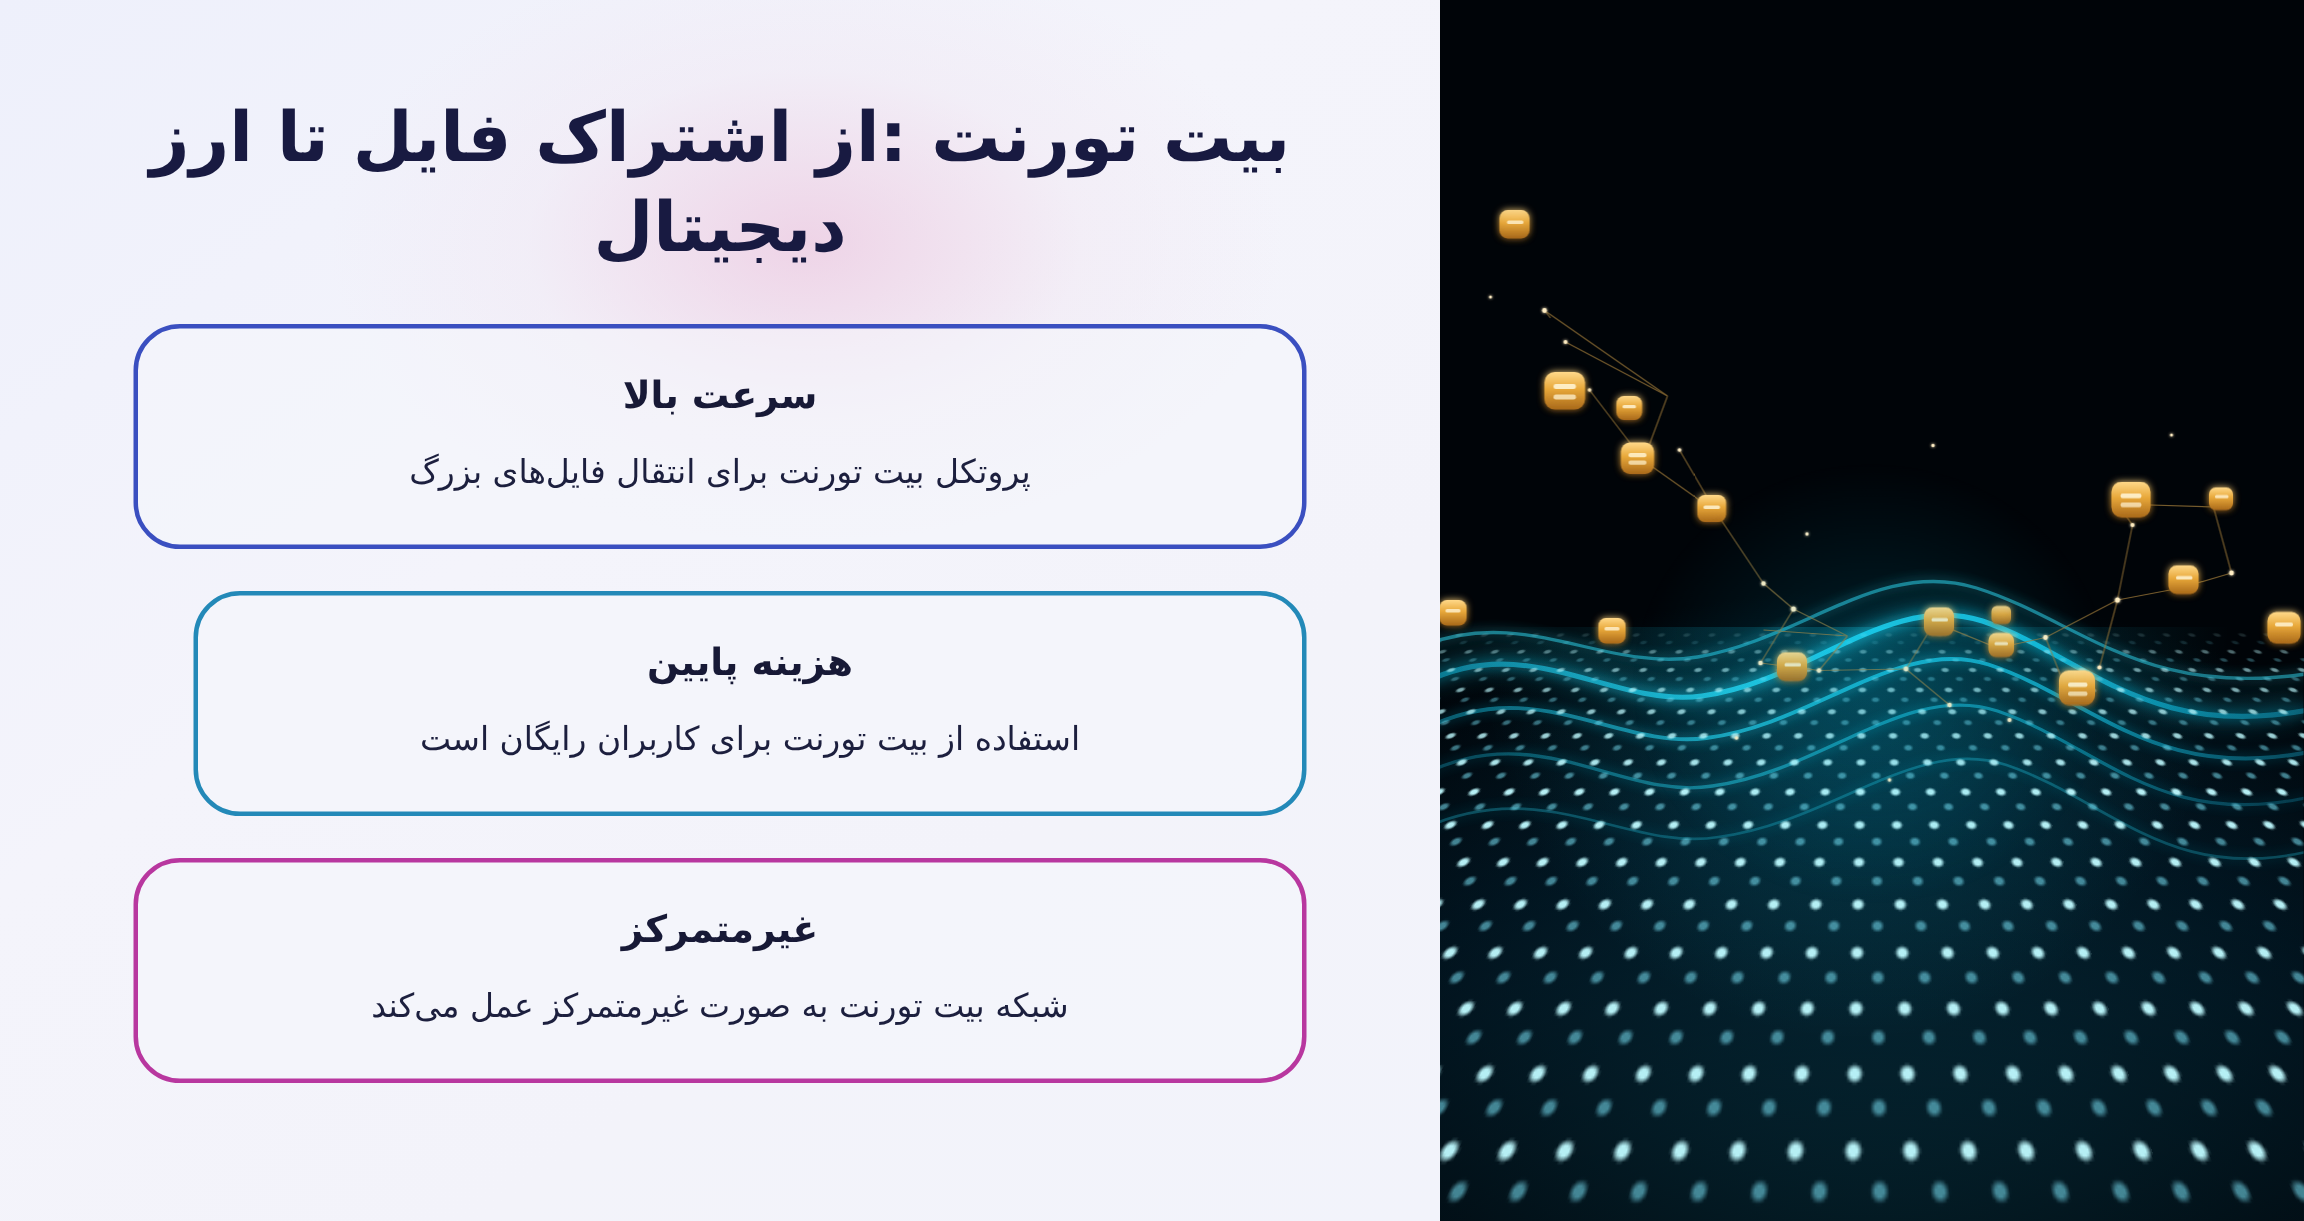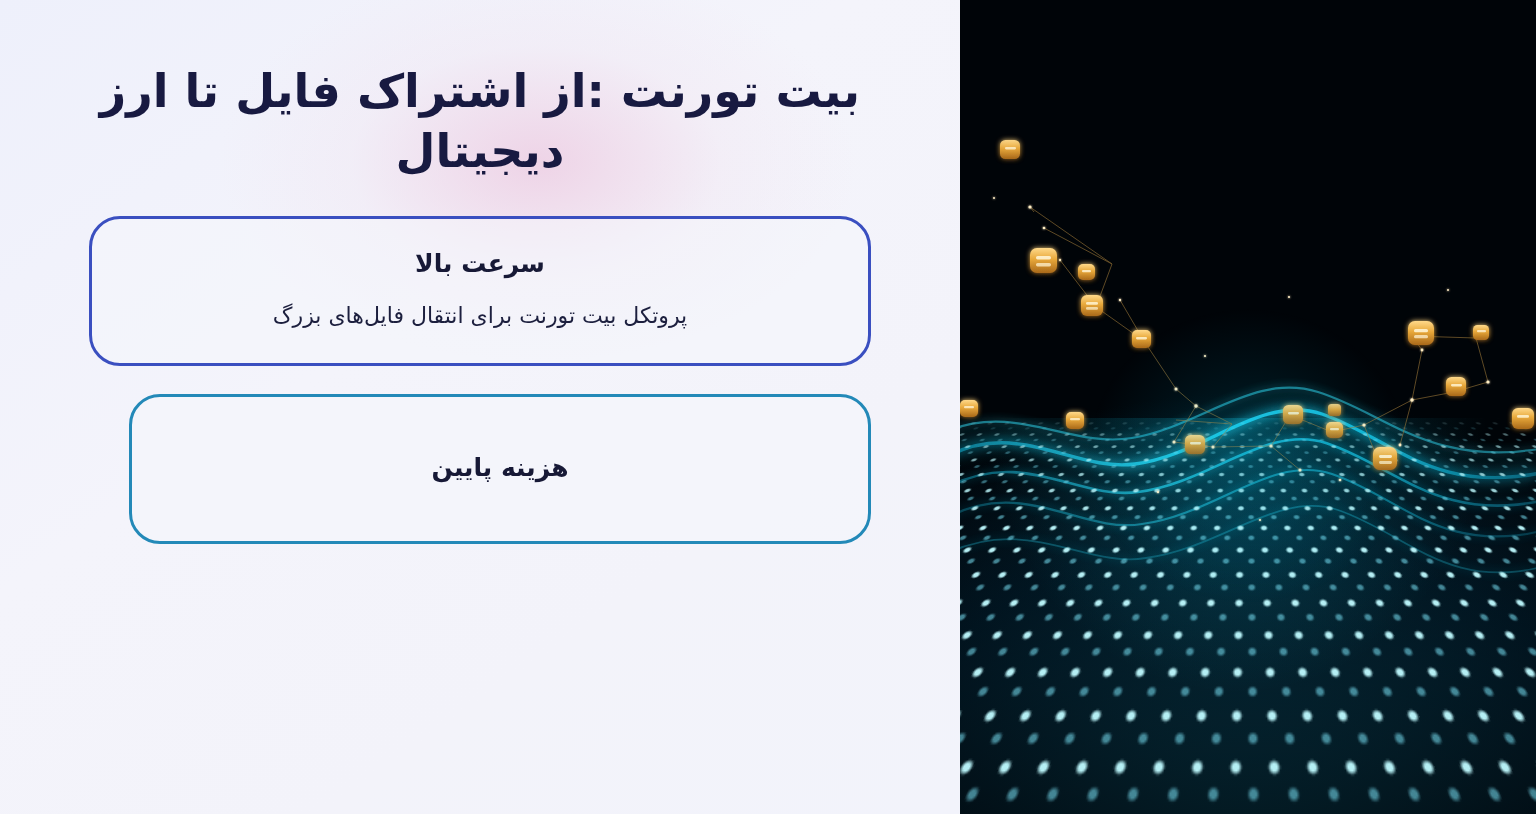--- a/index.html
+++ b/index.html
@@ -337,18 +337,23 @@
 
     <div class="cards">
 
       <div class="card" style="border-color: rgb(58, 79, 192);">
         <div class="card-title">سرعت بالا</div>
         <div class="card-desc">پروتکل بیت تورنت برای انتقال فایل‌های بزرگ</div>
       </div>
 
       <div class="card" style="border-color: rgb(35, 137, 184); margin-left: 40px;">
         <div class="card-title">هزینه پایین</div>
+        <div class="card-desc">استفاده از بیت تورنت برای کاربران رایگان است</div>
       </div>
 
+      <div class="card" style="border-color: rgb(184, 55, 159);">
+        <div class="card-title">غیرمتمرکز</div>
+        <div class="card-desc">شبکه بیت تورنت به صورت غیرمتمرکز عمل می‌کند</div>
+      </div>
 
     </div>
   </div>
 </div>
 
 </body></html>

